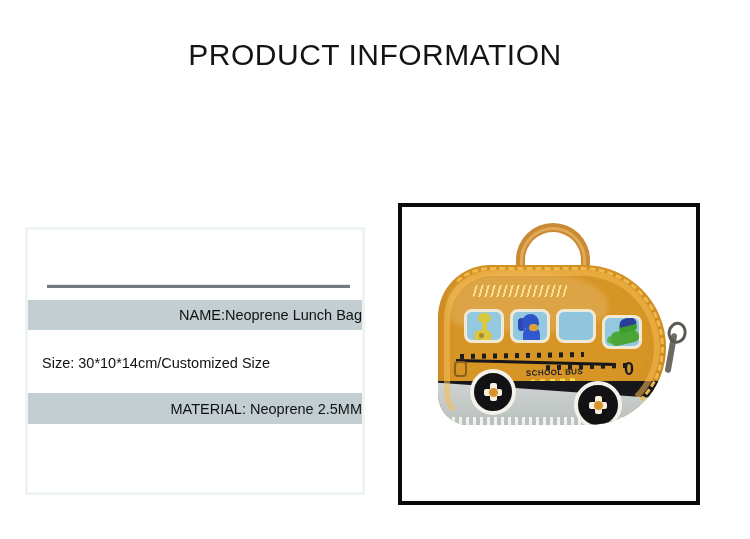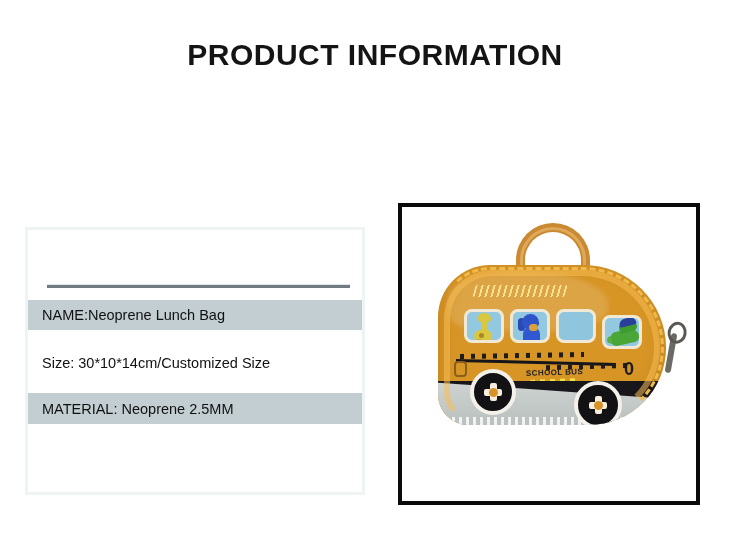--- a/index.html
+++ b/index.html
@@ -18,21 +18,21 @@
 
   
   .page-title {
     position: absolute;
     left: 0;
     top: 38px;
     width: 750px;
     text-align: center;
     font-size: 30px;
     letter-spacing: 0.5px;
-    font-weight: 700;
+    font-weight: 400;
     color: #141414;
     white-space: nowrap;
   }
 
   
   .spec-panel {
     position: absolute;
     left: 25px;
     top: 227px;
     width: 340px;
@@ -49,21 +49,21 @@
   }
   .spec-row {
     box-sizing: border-box;
     display: flex;
     align-items: center;
     padding-left: 14px;
     font-size: 14.5px;
     color: #111111;
     white-space: nowrap;
   }
-  .spec-row.gray  { background: #c3ced2; }
+  .spec-row.gray  { background: #c3ced2; justify-content: flex-end; }
   .spec-row.white { background: #ffffff; }
 
   .row-head  { height: 70px; position: relative; }
   .row-name  { height: 30px; }
   .row-gap1  { height: 14px; }
   .row-size  { height: 38px; }
   .row-gap2  { height: 11px; }
   .row-mat   { height: 31px; }
   .row-tail  { flex: 1 1 auto; }
 

